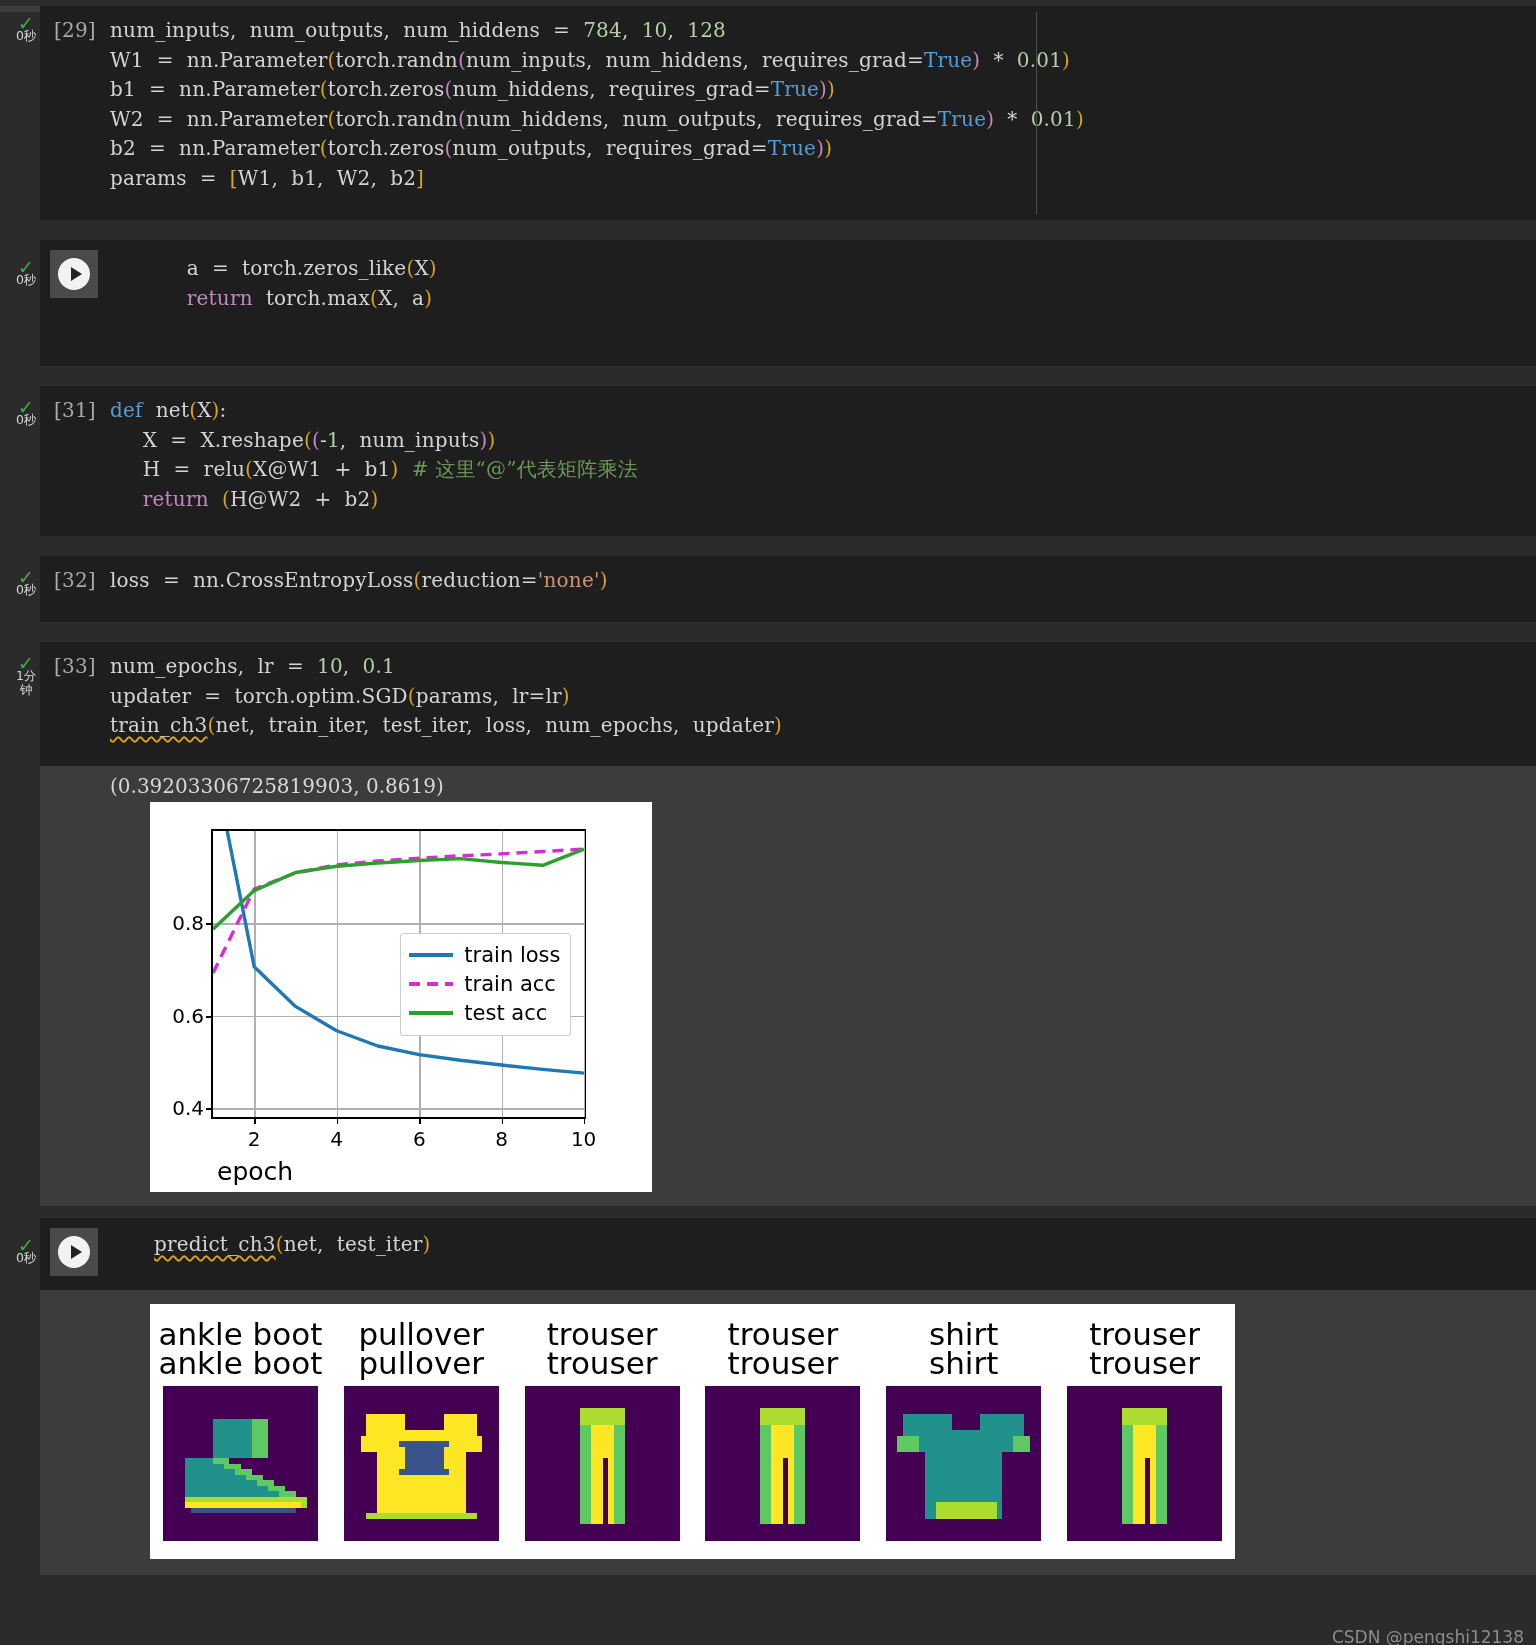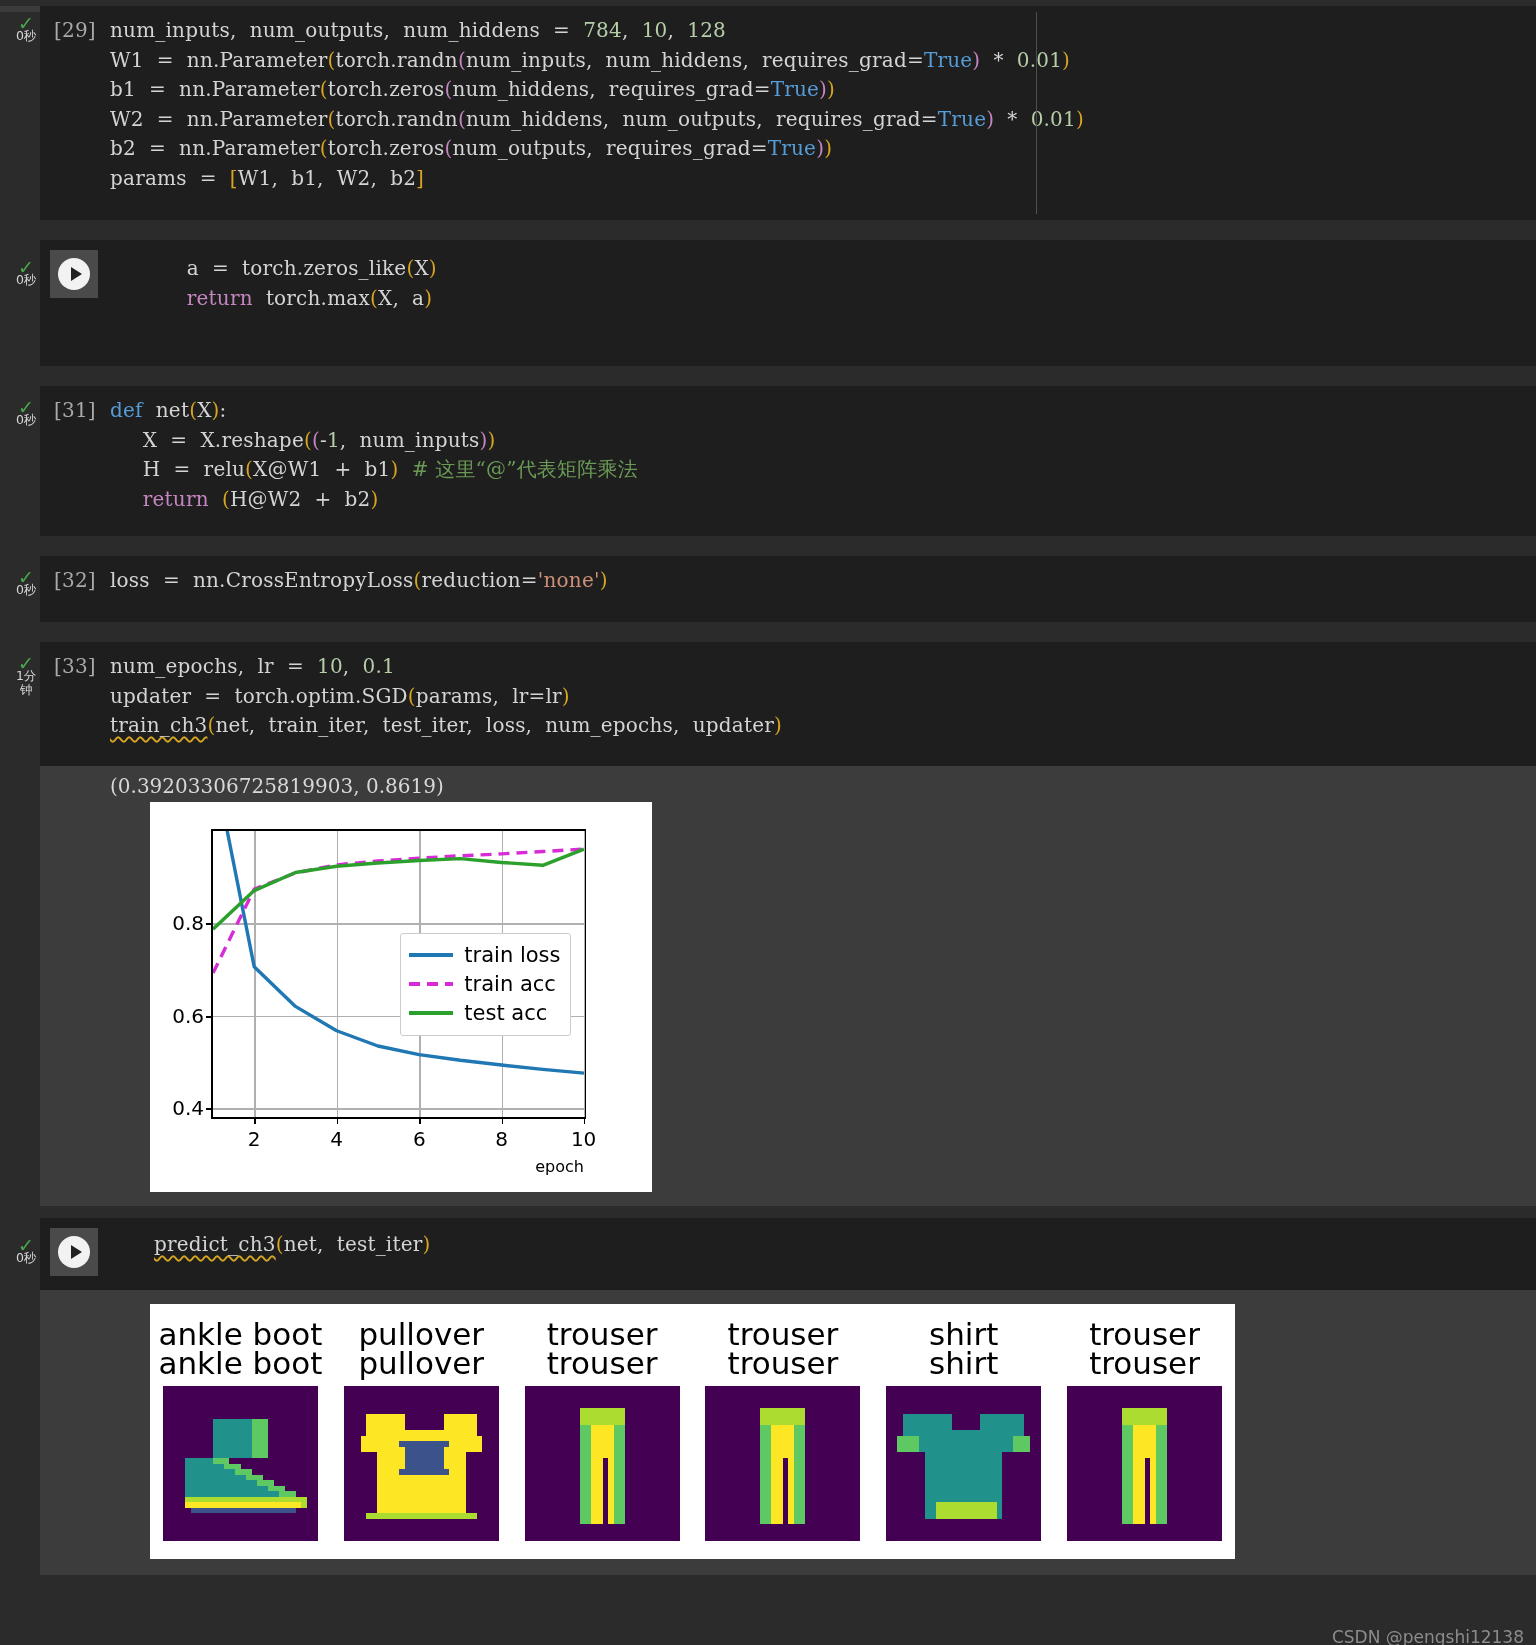--- a/index.html
+++ b/index.html
@@ -53,22 +53,22 @@
   .axes{position:absolute;left:61px;top:27px;width:375px;height:290px;
         border:2.2px solid #000;box-sizing:border-box;background:#fff;}
   .grid-h{position:absolute;left:0;right:0;height:1.4px;background:#b0b0b0;}
   .grid-v{position:absolute;top:0;bottom:0;width:1.4px;background:#b0b0b0;}
   .ytick-lbl{position:absolute;right:calc(100% + 9px);transform:translateY(-50%);
              font-family:"DejaVu Sans",sans-serif;font-size:20px;color:#000;white-space:nowrap;}
   .ytick-mark{position:absolute;right:100%;width:7px;height:1.8px;background:#000;}
   .xtick-lbl{position:absolute;top:calc(100% + 10px);transform:translateX(-50%);
              font-family:"DejaVu Sans",sans-serif;font-size:20px;color:#000;}
   .xtick-mark{position:absolute;top:100%;height:7px;width:1.8px;background:#000;}
-  .xlabel{position:absolute;left:16px;right:0;top:calc(100% + 40px);text-align:right;
-          font-family:"DejaVu Sans",sans-serif;font-size:16px;color:#000;}
+  .xlabel{position:absolute;left:4px;right:0;top:calc(100% + 40px);text-align:left;
+          font-family:"DejaVu Sans",sans-serif;font-size:25px;color:#000;}
   .legend{position:absolute;background:#fff;border:1.2px solid #ccc;border-radius:3px;
           padding:7px 10px 7px 8px;}
   .legend-row{display:flex;align-items:center;height:29px;}
   .legend-swatch{width:44px;height:4px;margin-right:11px;flex:0 0 44px;}
   .legend-lbl{font-family:"DejaVu Sans",sans-serif;font-size:21px;color:#000;white-space:nowrap;}
 
   
   .toolbar{position:absolute;background:#3a3a3a;border-radius:3px;
            display:flex;align-items:center;gap:6px;padding:6px 10px;}
   .tb-btn{width:40px;height:36px;display:flex;align-items:center;justify-content:center;}

